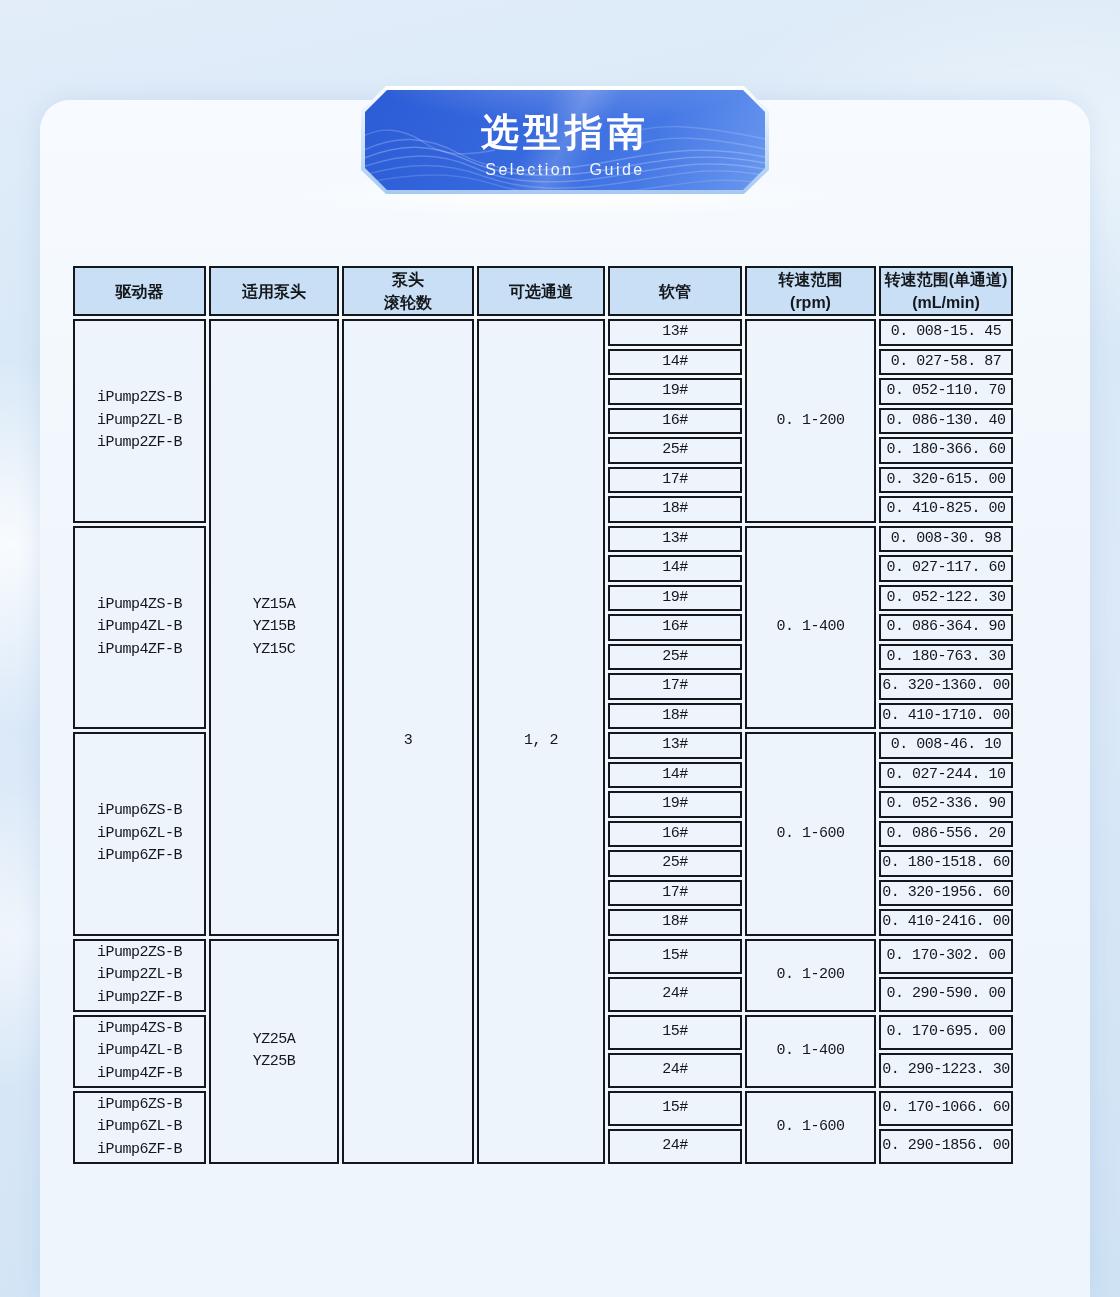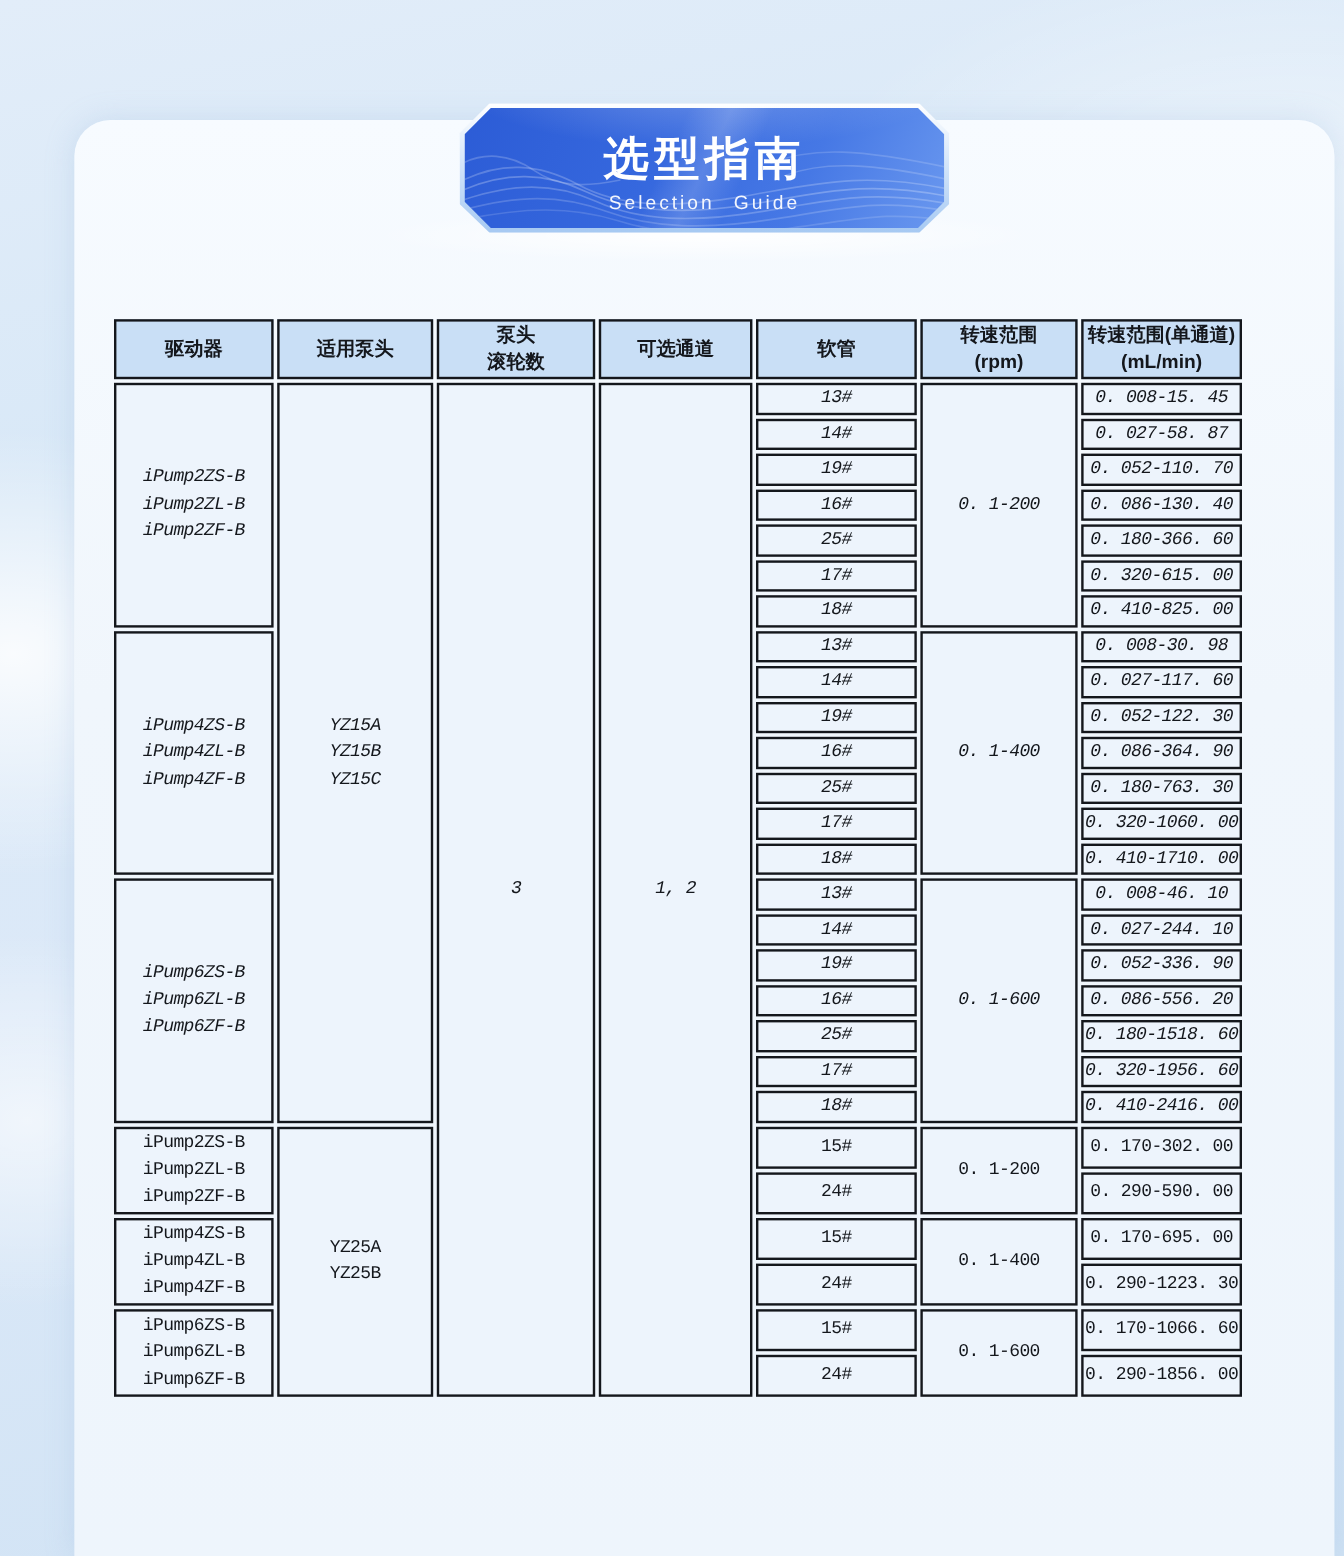--- a/index.html
+++ b/index.html
@@ -8,21 +8,21 @@
     font-family:"Liberation Sans","DejaVu Sans",sans-serif;
     background-image:
       radial-gradient(420px 300px at 1% 42%, rgba(255,255,255,.85), rgba(255,255,255,0) 62%),
       radial-gradient(360px 260px at 2% 72%, rgba(255,255,255,.6), rgba(255,255,255,0) 60%),
       radial-gradient(600px 300px at 96% 12%, rgba(255,255,255,.5), rgba(255,255,255,0) 65%),
       linear-gradient(168deg,#e2edf9 0%,#d8e8f7 28%,#dce9f8 55%,#cfe2f4 100%);
   }
 
   
   .card{
-    position:absolute;left:62px;top:100px;width:1050px;height:1197px;
+    position:absolute;left:40px;top:100px;width:1050px;height:1197px;
     background:linear-gradient(180deg,#f7fbff 0%,#f0f6fc 40%,#eef5fc 100%);
     border-radius:30px 30px 0 0;
     box-shadow:0 0 24px rgba(140,175,220,.25);
   }
 
   
   .badge-glow{
     position:absolute;left:50%;top:74px;transform:translateX(-50%);
     width:560px;height:44px;pointer-events:none;
     background:radial-gradient(closest-side,rgba(255,255,255,.95),rgba(255,255,255,0));
@@ -68,21 +68,21 @@
   }
   table.sel th{
     background:#c9dff6;
     font:bold 16px/1.45 "Liberation Sans","DejaVu Sans",sans-serif;
     height:49px;
   }
   table.sel td{
     font-family:"Liberation Mono","DejaVu Sans Mono",monospace;
     font-size:15px;letter-spacing:-0.5px;line-height:1.5;
   }
-  tr.row-s td{height:25px;font-style:italic;}
+  tr.row-s td{height:25px;}
   tr.row-t td{height:35px;}
   td.multiline{line-height:1.65;}
 </style>
 </head>
 <body>
 
 <div class="card">
 
   <div class="badge-glow"></div>
 
@@ -184,21 +184,21 @@
         <tr class="row-s">
           <td>16#</td>
           <td>0. 086-364. 90</td>
         </tr>
         <tr class="row-s">
           <td>25#</td>
           <td>0. 180-763. 30</td>
         </tr>
         <tr class="row-s">
           <td>17#</td>
-          <td>0. 320-1060. 00</td>
+          <td>6. 320-1360. 00</td>
         </tr>
         <tr class="row-s">
           <td>18#</td>
           <td>0. 410-1710. 00</td>
         </tr>
         <tr class="row-s">
           <td rowspan="7" class="multiline">iPump6ZS-B
 iPump6ZL-B
 iPump6ZF-B</td>
           <td>13#</td>

